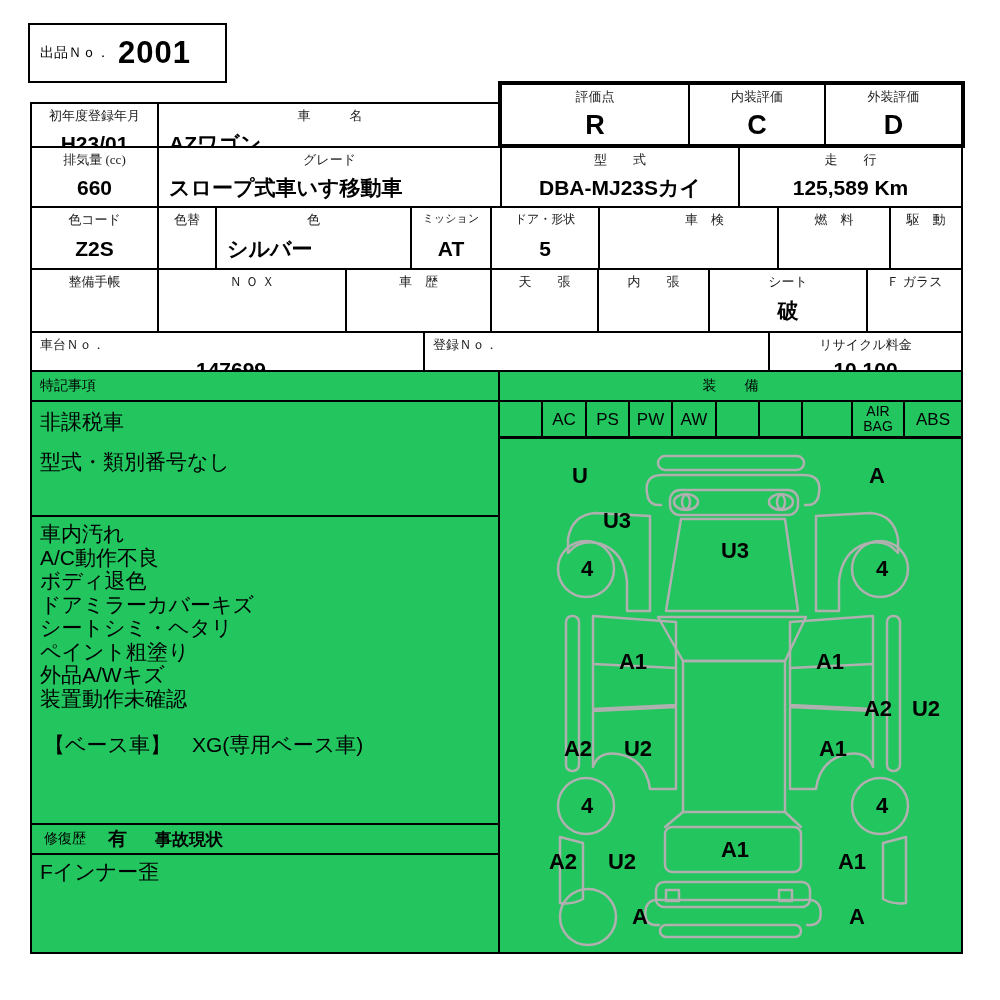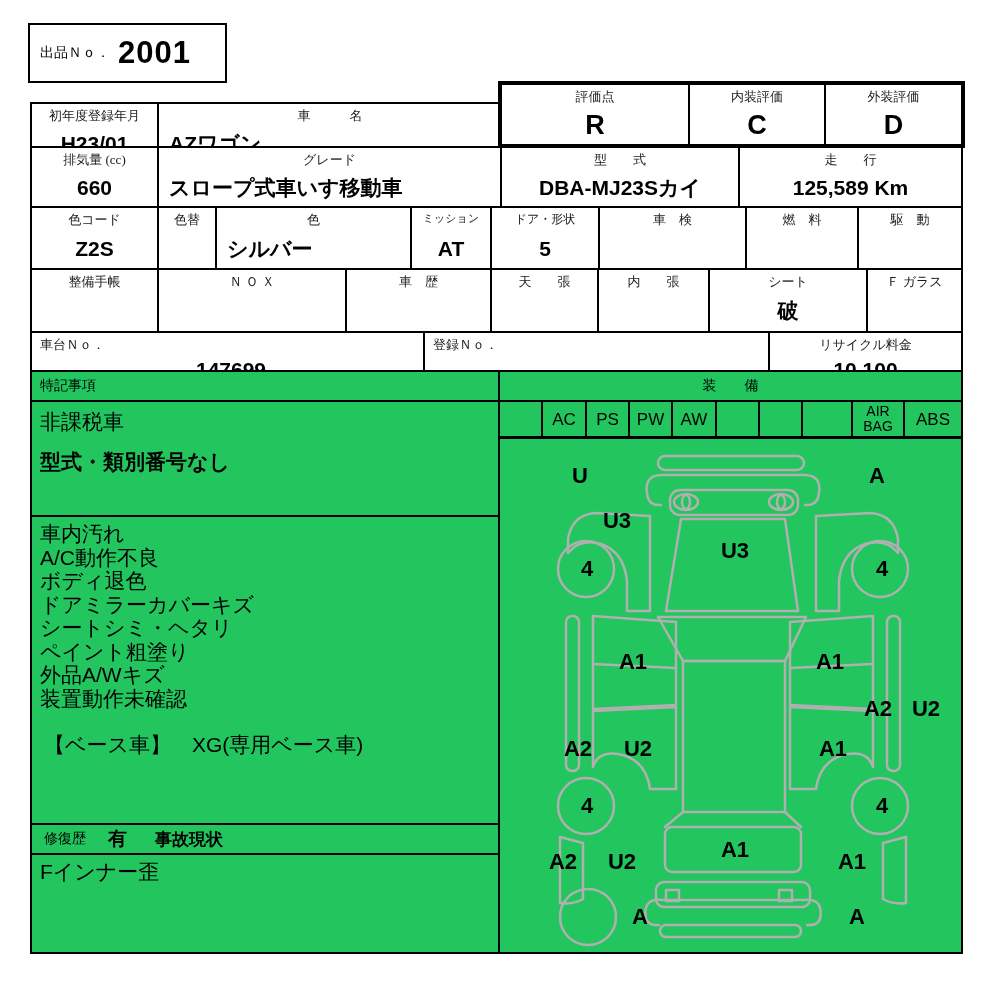--- a/index.html
+++ b/index.html
@@ -27,21 +27,21 @@
   #lot-box .lbl { font-family:"Liberation Serif","DejaVu Serif",serif; font-size:14px; margin-left:10px; }
   #lot-box .num { font-weight:bold; font-size:31px; margin-left:8px; letter-spacing:1px; }
 
   
   #bottom-box { position:absolute; left:30px; top:370px; width:933px; height:584px;
                 border:2px solid #000; display:flex; background:#22c55e; }
   #notes-pane { width:468px; border-right:2px solid #000; display:flex; flex-direction:column; }
   #notes-header { height:30px; border-bottom:2px solid #000; display:flex; align-items:center; }
   #notes-header span { font-family:"Liberation Serif","DejaVu Serif",serif; font-size:14px; padding-left:8px; }
   #notes-sec1 { height:115px; border-bottom:2px solid #000; padding:8px 0 0 8px; font-size:21px; line-height:24px; }
-  #notes-sec1 .line2 { margin-top:16px;font-weight:bold; }
+  #notes-sec1 .line2 { margin-top:16px; }
   #notes-sec2 { height:308px; border-bottom:2px solid #000; padding:5px 0 0 8px; font-size:21px; line-height:23.5px; }
   #base-note { margin-top:23px; padding-left:4px; }
   #repair-row { height:30px; border-bottom:2px solid #000; display:flex; align-items:center; }
   #repair-row .rlbl { font-family:"Liberation Serif","DejaVu Serif",serif; font-size:14px; padding-left:12px; }
   #repair-row .rval { font-weight:bold; font-size:19px; margin-left:22px; }
   #repair-row .rstat { font-weight:bold; font-size:17px; margin-left:28px; }
   #repair-detail { flex:1; font-size:21px; padding:3px 0 0 8px; }
 
   #equip-pane { flex:1; display:flex; flex-direction:column; }
   #equip-header { height:30px; border-bottom:2px solid #000; display:flex; align-items:center; justify-content:center; }
@@ -126,21 +126,21 @@
       <div class="v left">シルバー</div>
     </div>
     <div class="cell" style="width:80px;">
       <div class="h" style="font-size:11px;">ミッション</div>
       <div class="v">AT</div>
     </div>
     <div class="cell" style="width:108px;">
       <div class="h" style="font-size:12px;">ドア・形状</div>
       <div class="v">5</div>
     </div>
-    <div class="cell" style="width:147px;">
+    <div class="cell" style="width:147px;margin-left:32px;">
       <div class="h">車　検</div>
       <div class="v"></div>
     </div>
     <div class="cell" style="width:112px;">
       <div class="h">燃　料</div>
       <div class="v"></div>
     </div>
     <div class="cell" style="flex:1;">
       <div class="h">駆　動</div>
       <div class="v"></div>

